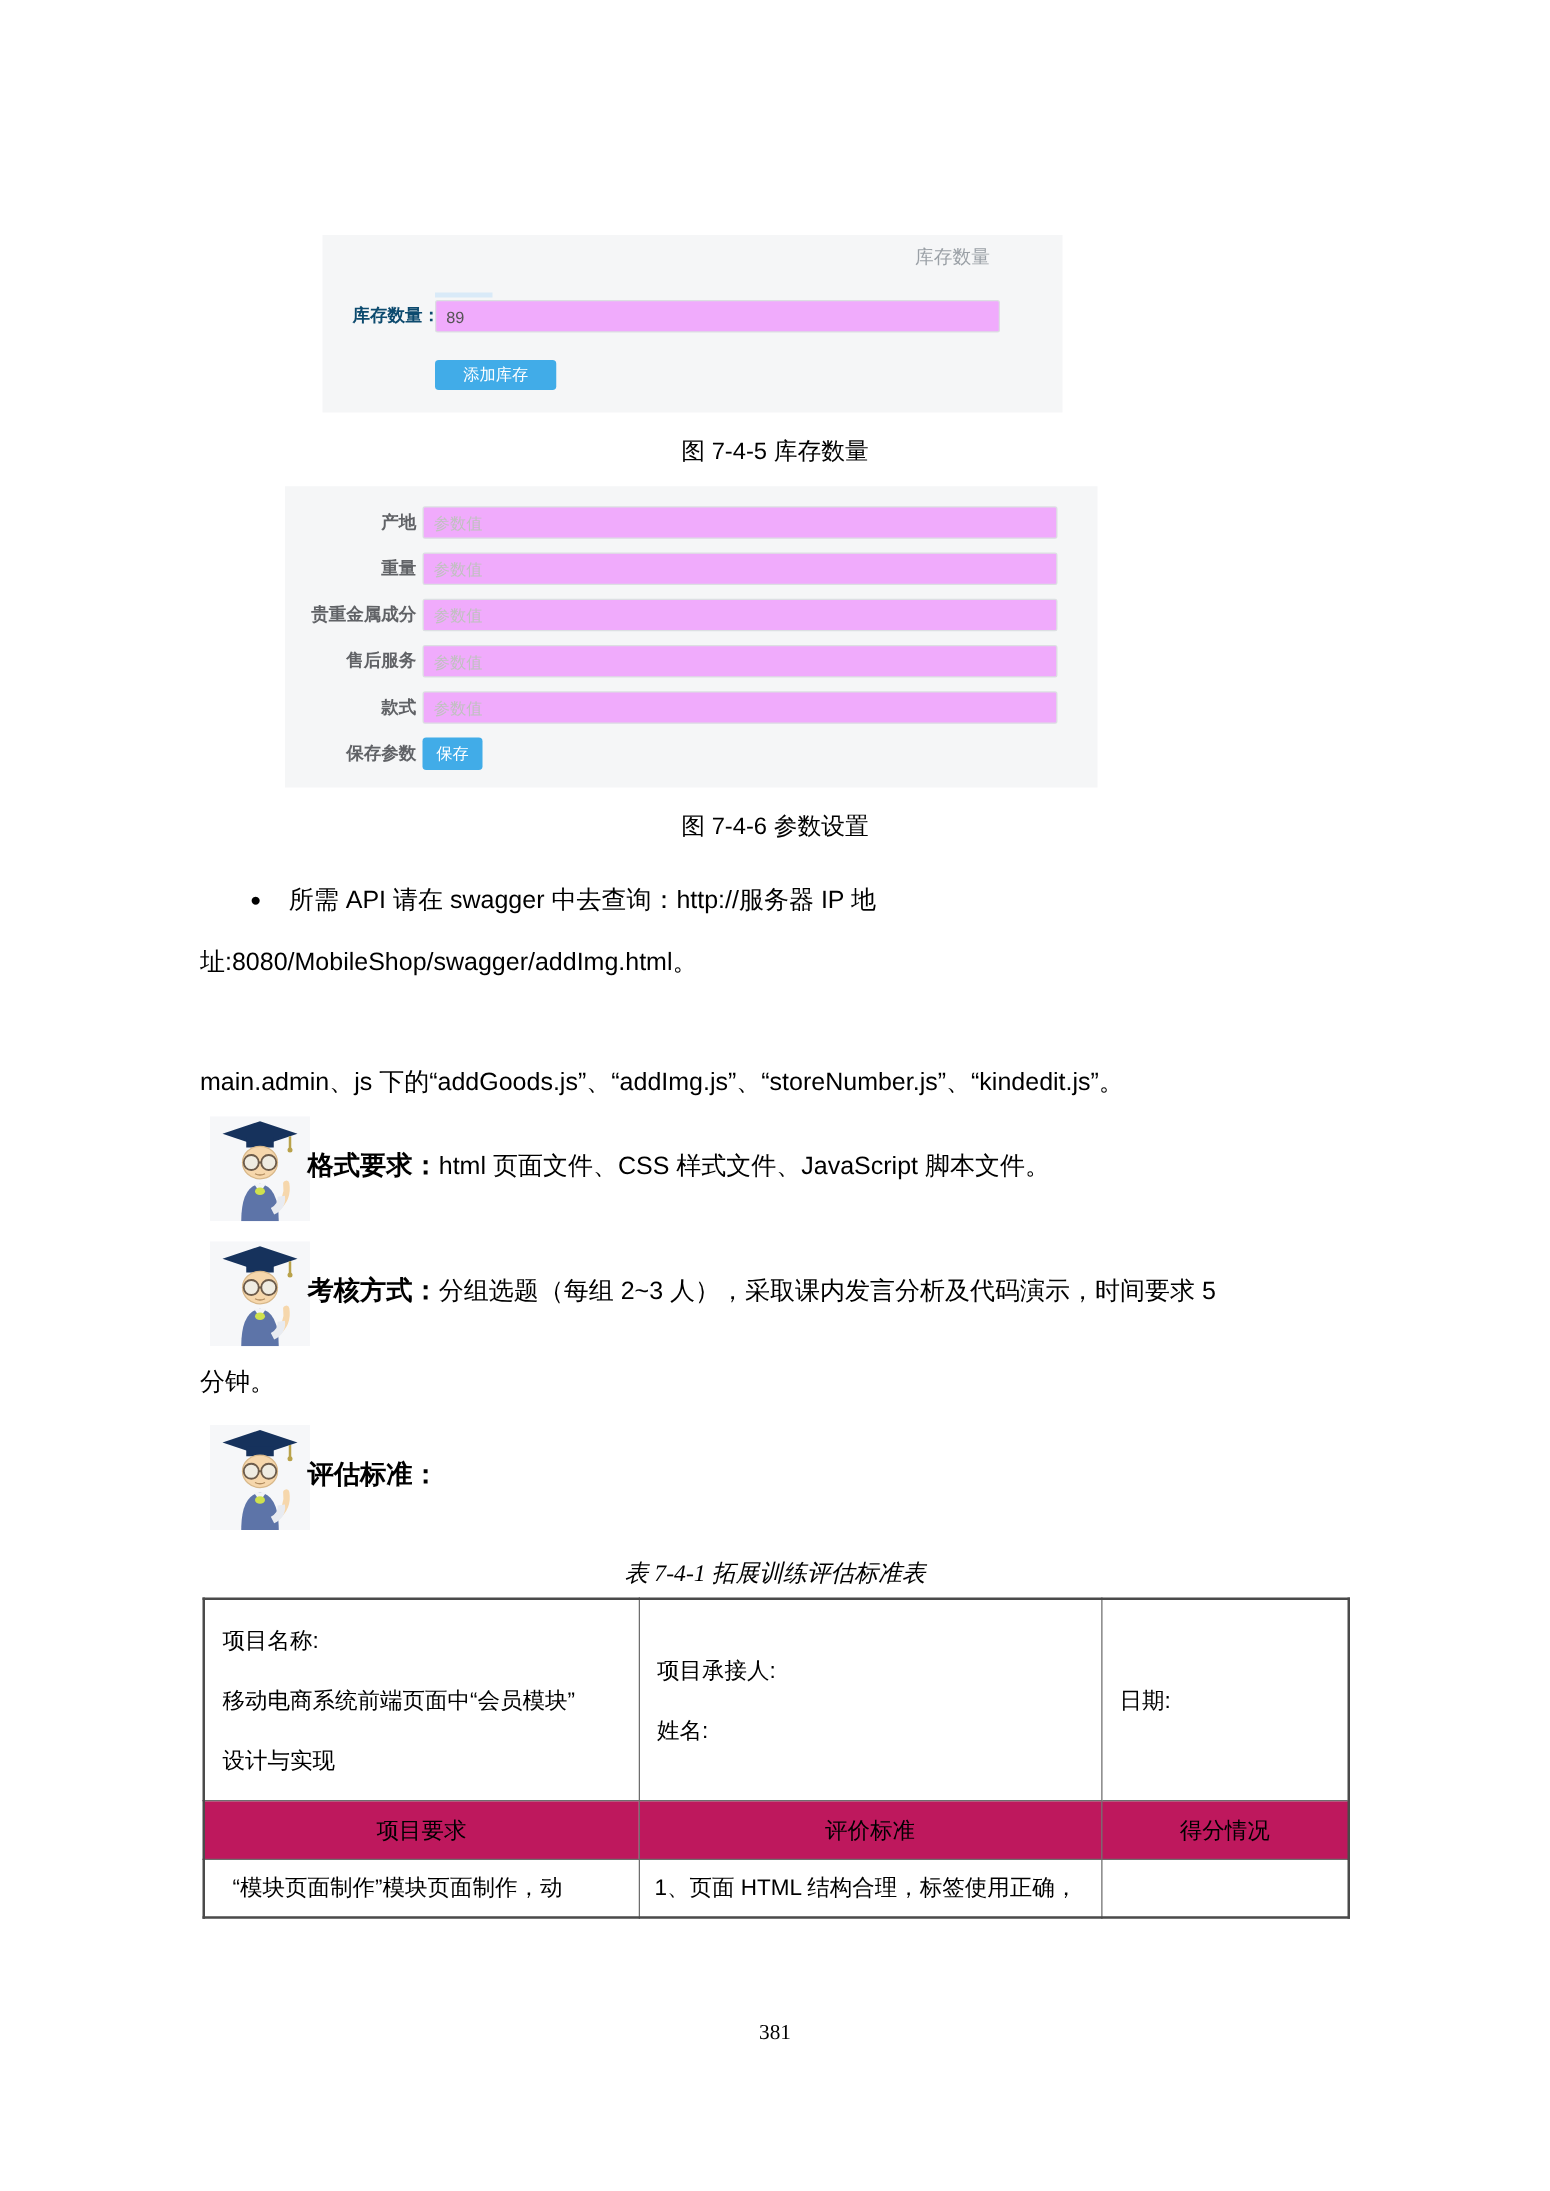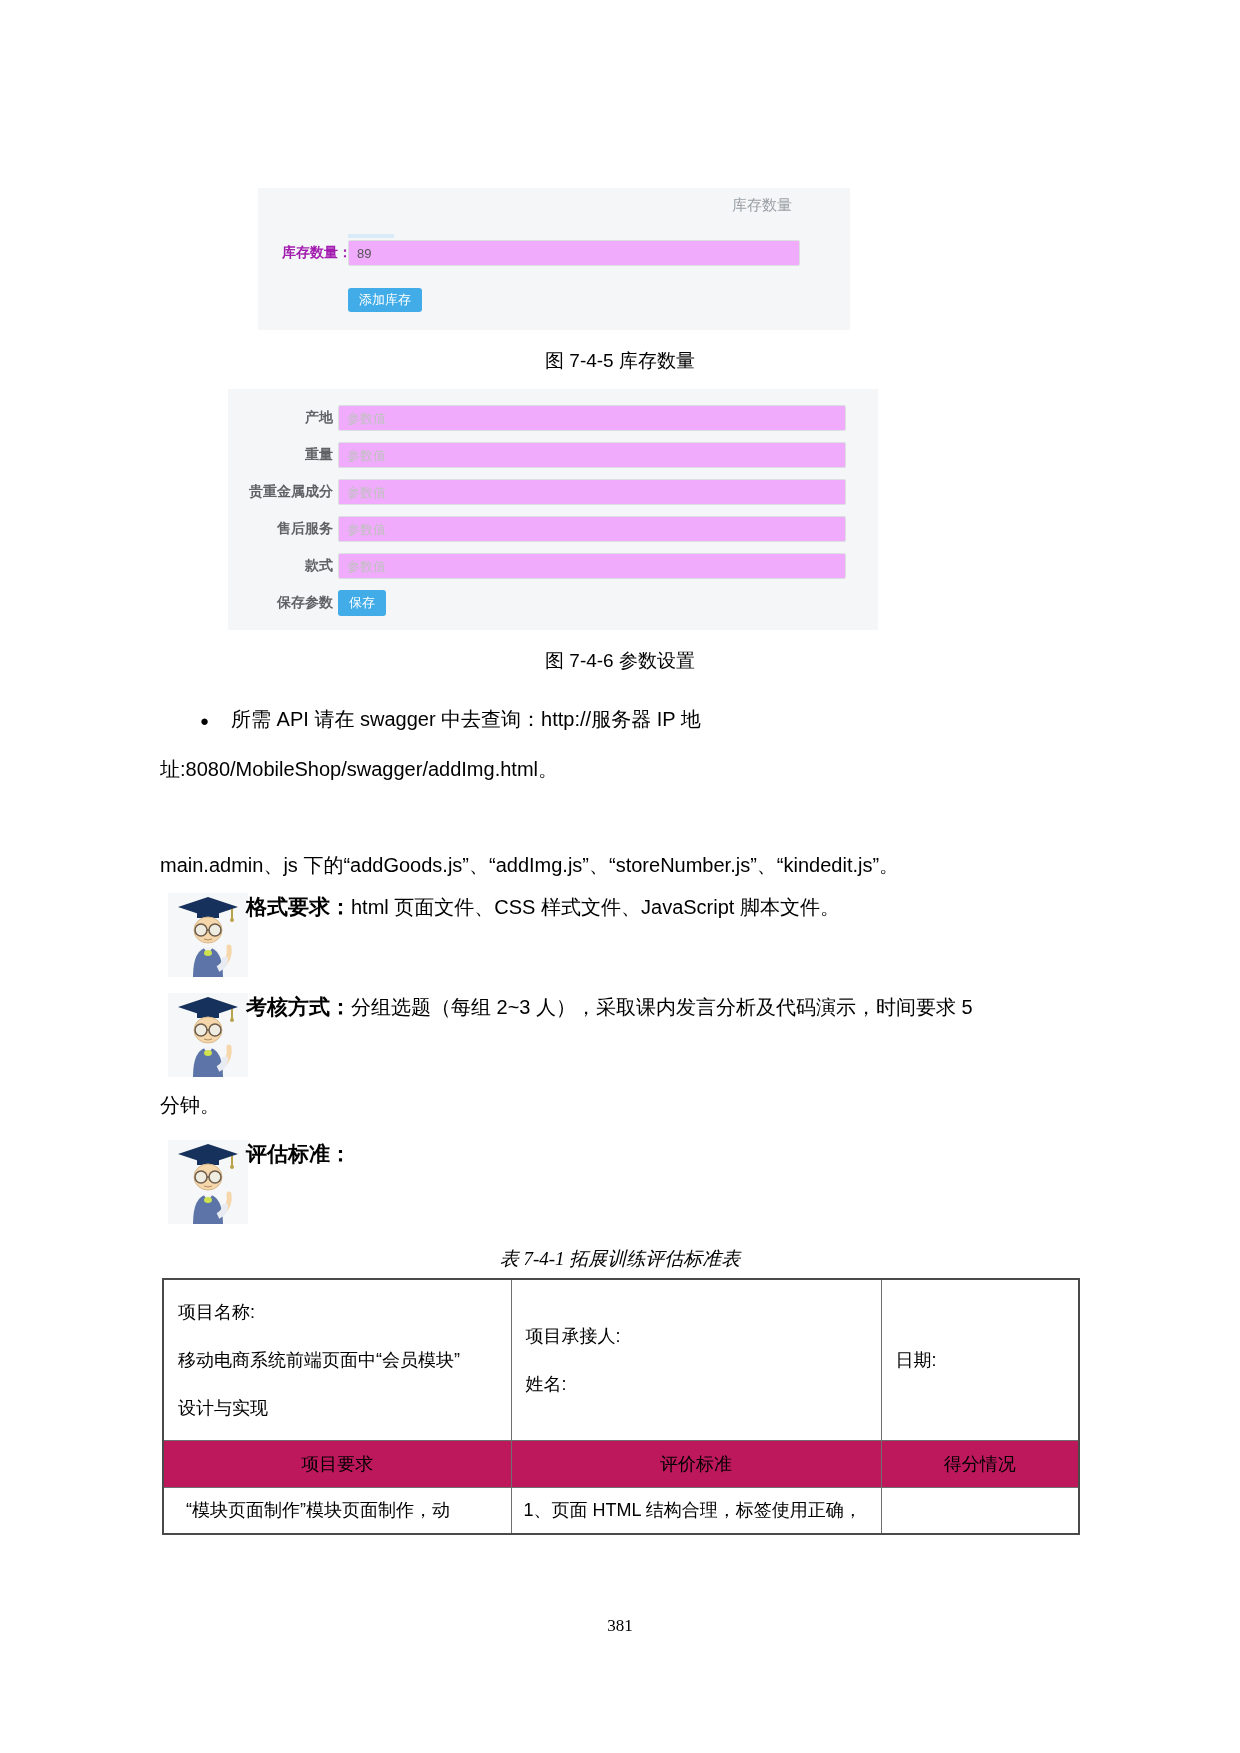--- a/index.html
+++ b/index.html
@@ -14,40 +14,40 @@
                 font-family:"Liberation Sans", sans-serif; }
   .mock-input::placeholder { color:#c0c0c0; }
   .blue-btn { display:inline-flex; align-items:center; justify-content:center;
               background:#41ace8; color:#fff; border:none; border-radius:3px;
               font-size:13px; cursor:pointer; font-family:"Liberation Sans", sans-serif; }
 
   
   #panel1 { left:258px; top:188px; width:592px; height:142px; }
   #panel1 .corner-title { position:absolute; right:58px; top:8px; color:#9aa0a6; font-size:15px; }
   #panel1 .row { position:absolute; left:24px; top:52px; display:flex; align-items:center; }
-  #panel1 .row .lbl { width:66px; font-size:14px; font-weight:bold; color:#a21caf; white-space:nowrap; }
+  #panel1 .row .lbl { width:66px; font-size:14px; font-weight:bold; color:#0c4a6e; white-space:nowrap; }
   #panel1 .row input { width:452px; margin-left:0px; }
   #panel1 .artifact { position:absolute; left:90px; top:46px; width:46px; height:4px; background:#d9eaf8; }
-  #panel1 .blue-btn { position:absolute; left:90px; top:100px; width:74px; height:24px; }
+  #panel1 .blue-btn { position:absolute; left:90px; top:100px; width:97px; height:24px; }
 
   
   #panel2 { left:228px; top:389px; width:650px; height:241px; padding-top:16px; }
   #panel2 .frow { display:flex; align-items:center; margin:0 0 11px 0; }
   #panel2 .frow .lbl { width:110px; text-align:right; padding-right:5px; font-size:14px;
                        font-weight:bold; color:#606266; white-space:nowrap; }
   #panel2 .frow input { width:508px; }
   #panel2 .save-btn { width:48px; height:26px; }
 
   
   .caption { position:absolute; left:0; width:100%; text-align:center; font-size:19px; color:#000; }
   .kai { font-family:"Liberation Serif", serif; font-style:italic; }
   .bodyline { position:absolute; font-size:20px; color:#000; white-space:nowrap; }
   .bullet-glyph { display:inline-block; margin-right:22px; font-size:15px; vertical-align:middle; }
 
-  .note { position:absolute; left:168px; display:flex; align-items:flex-start; }
+  .note { position:absolute; left:168px; display:flex; align-items:center; }
   .note .txt { margin-left:-2px; margin-bottom:6px; font-size:20px; white-space:nowrap; }
   .note .txt b { font-size:21px; font-weight:bold; }
 
   .prof-icon { width:80px; height:84px; flex:0 0 80px; }
 
   
   #eval-table { position:absolute; left:162px; top:1278px; width:916px;
                 border-collapse:collapse; table-layout:fixed; font-size:18px; }
   #eval-table td { border:1px solid #6e6e6e; vertical-align:middle; }
   #eval-table { border:2px solid #4a4a4a; }

